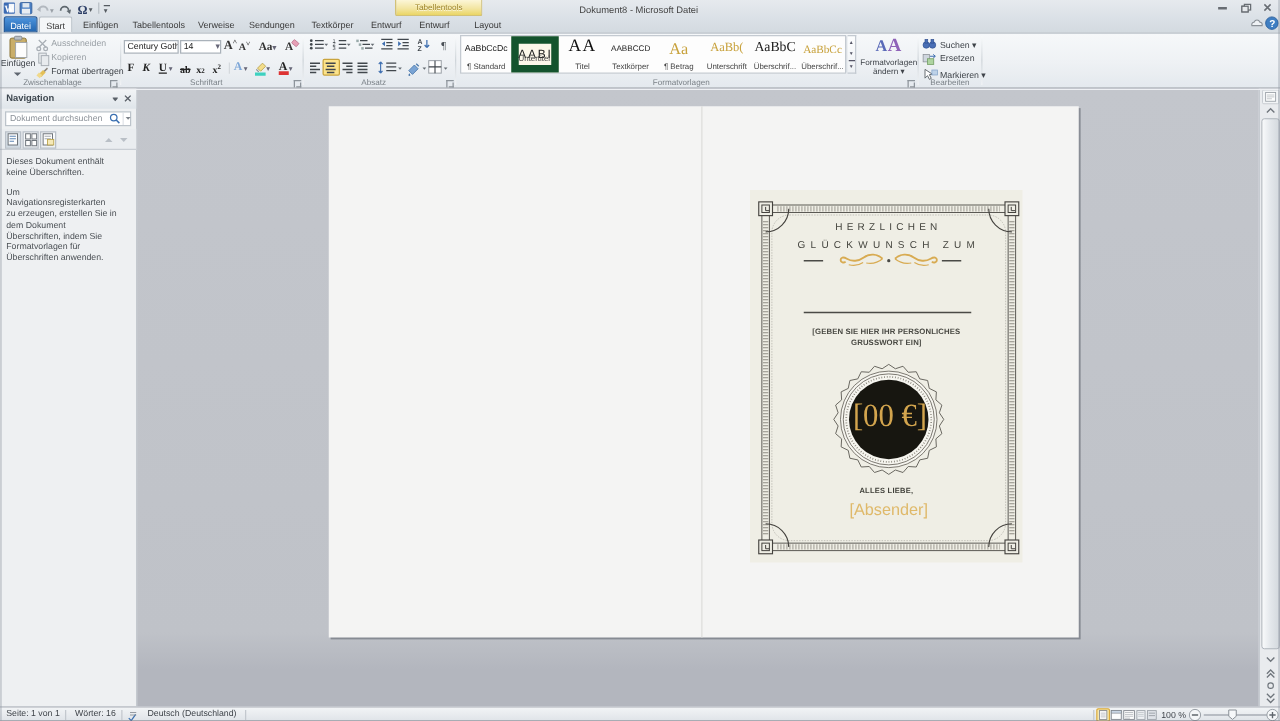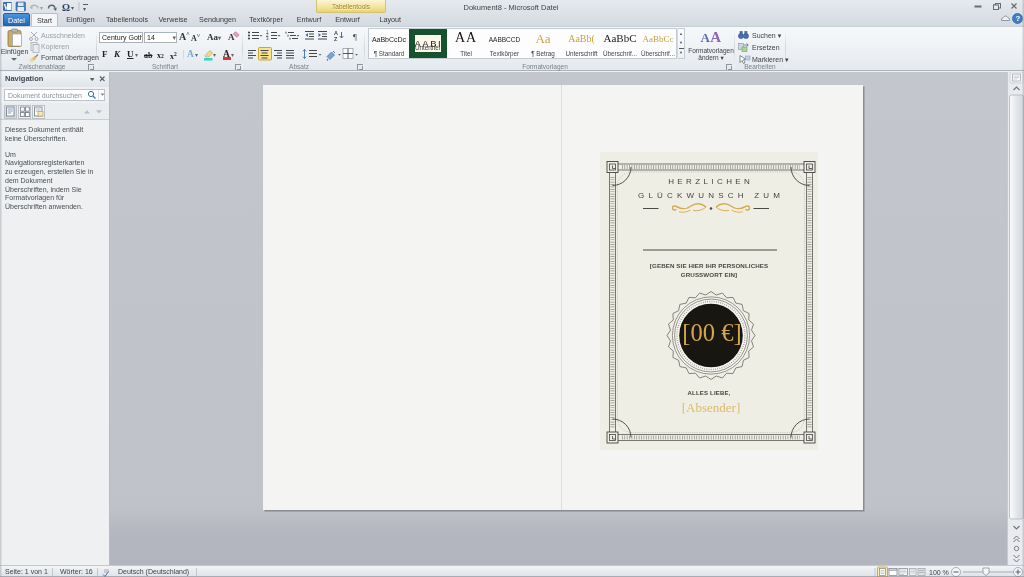--- a/index.html
+++ b/index.html
@@ -499,21 +499,21 @@
           <circle cx="111" cy="183.5" r="34" fill="none" stroke="#8a877d" stroke-width="1.4" stroke-dasharray="0.7 1.5"></circle>
           <circle cx="111" cy="183.5" r="31.8" fill="#171610"></circle>
         </g>
       </svg>
       <div class="cardtxt" style="top:25px;font-size:8px;letter-spacing:3.4px;text-indent:3.4px;color:#45453f;">HERZLICHEN</div>
       <div class="cardtxt" style="top:39px;font-size:8px;letter-spacing:4.2px;text-indent:4.2px;color:#45453f;">GLÜCKWUNSCH ZUM</div>
       <div class="cardtxt" style="top:110px;font-size:6.2px;letter-spacing:0.1px;text-indent:0.1px;font-weight:bold;color:#4a4a44;">[GEBEN SIE HIER IHR PERSONLICHES</div>
       <div class="cardtxt" style="top:119px;font-size:6.2px;letter-spacing:0.1px;text-indent:0.1px;font-weight:bold;color:#4a4a44;">GRUSSWORT EIN]</div>
       <div class="cardtxt" style="top:168px;left:3px;font-size:26px;line-height:1;font-family:'Liberation Serif',serif;color:#d3a54e;transform:scaleX(0.945);">[00 €]</div>
       <div class="cardtxt" style="top:238px;font-size:6px;letter-spacing:0.2px;text-indent:0.2px;font-weight:bold;color:#42423c;">ALLES LIEBE,</div>
-      <div class="cardtxt" style="top:248px;left:2px;font-size:13px;font-family:Liberation Serif, serif;color:#dfb96a;">[Absender]</div>
+      <div class="cardtxt" style="top:248px;left:2px;font-size:13px;font-family:Liberation Sans, sans-serif;color:#dfb96a;">[Absender]</div>
     </div>
   </div>
   <div id="vscroll">
     <svg width="17" height="494" viewBox="0 0 17 494" style="position:absolute;left:0;top:0;">
       <rect x="0" y="0" width="17" height="494" fill="#e9ebee"></rect>
       <rect x="2" y="1" width="13" height="11" rx="1" fill="#f2f4f6" stroke="#c2c7cd" stroke-width="0.7"></rect>
       <rect x="4.5" y="3" width="8" height="7" fill="#fdfdfd" stroke="#9aa0a7" stroke-width="0.7"></rect>
       <path d="M5.5 5 h6 M5.5 6.5 h6 M5.5 8 h4" stroke="#b0b5bb" stroke-width="0.6"></path>
       <path d="M5.5 19 l3 -3 3 3" stroke="#6f757c" stroke-width="1.1" fill="none"></path>
       <rect x="1.5" y="24" width="14" height="424" rx="2" fill="url(#thumbg)" stroke="#aeb4bb" stroke-width="0.8"></rect>

